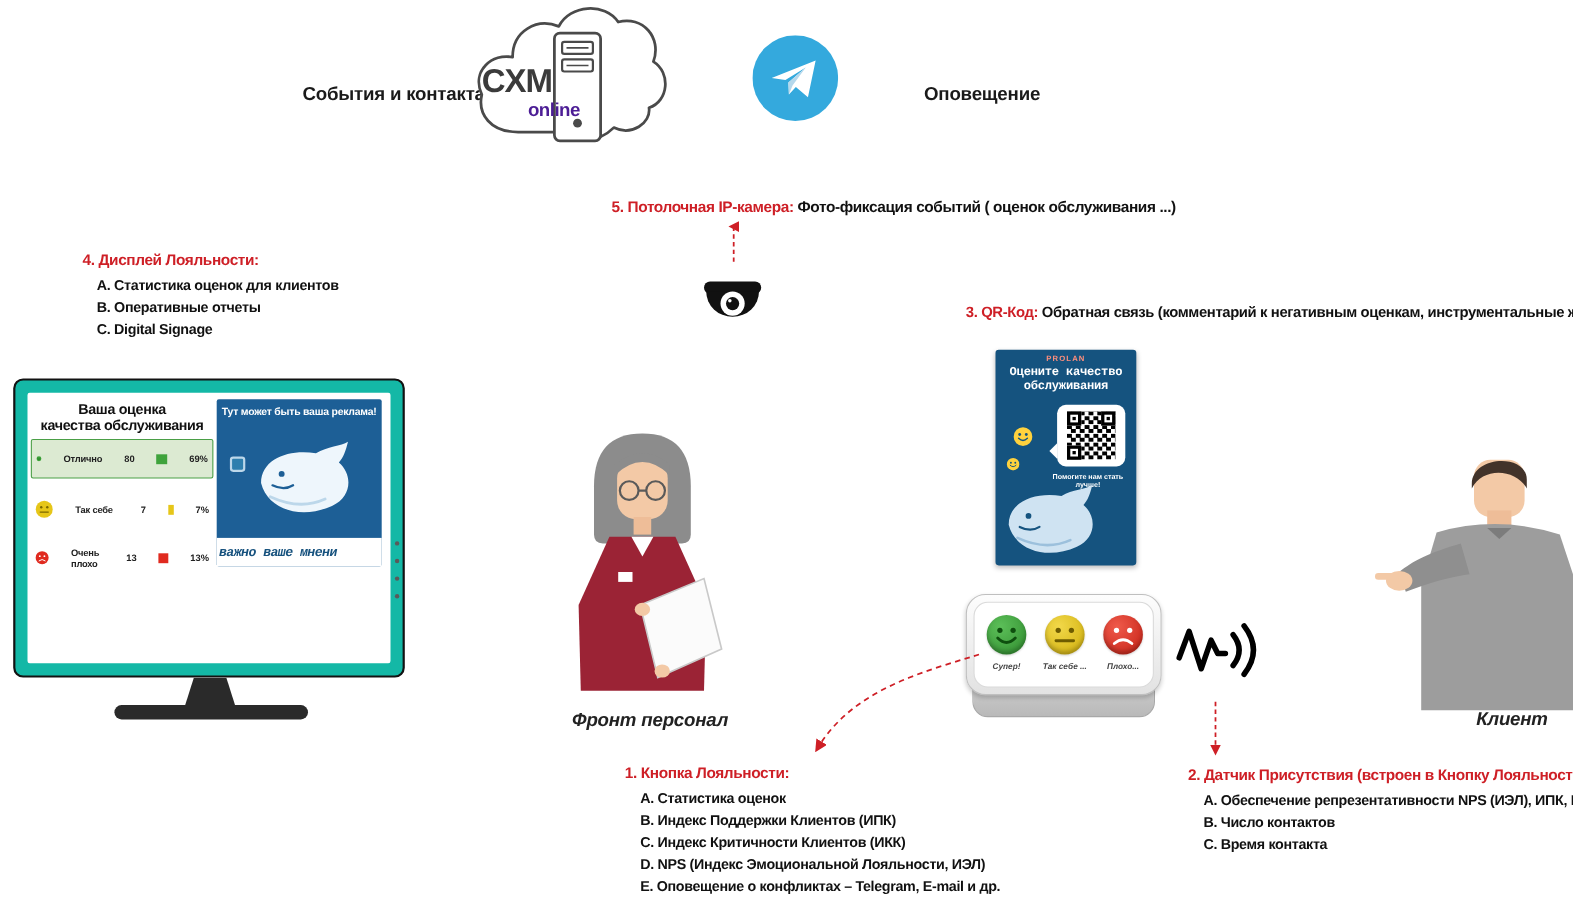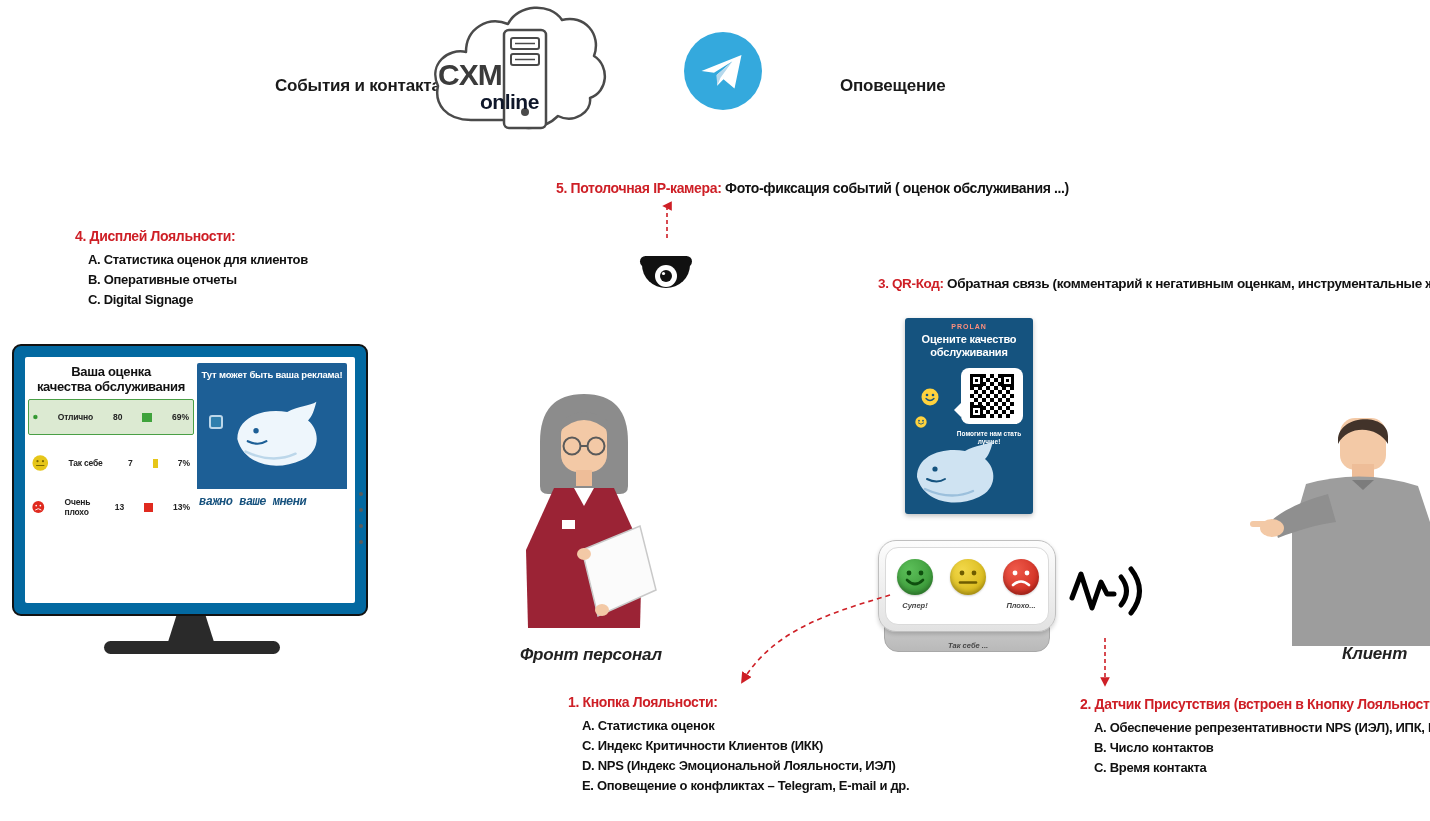--- a/index.html
+++ b/index.html
@@ -9,24 +9,24 @@
 
   .label-lg { font-size:17px; font-weight:bold; color:#1a1a1a; letter-spacing:-0.2px; white-space:nowrap; }
   .sec-line { white-space:nowrap; font-size:14px; font-weight:bold; letter-spacing:-0.35px; }
   .sec-line .h-red { color:#CE1F26; }
   .sec-line .h-blk { color:#111; }
   .sec-items div { font-size:13px; font-weight:bold; color:#111; letter-spacing:-0.3px; line-height:20px; white-space:nowrap; }
   .fig-label { font-size:17px; font-weight:bold; font-style:italic; color:#222; letter-spacing:-0.2px; white-space:nowrap; }
 
   
   .cxm { font-size:30px; font-weight:bold; color:#3b3b3b; letter-spacing:-1px; }
-  .cxm-sub { font-size:21px; font-weight:bold; color:#0f172a; letter-spacing:-0.5px; }
+  .cxm-sub { font-size:17px; font-weight:bold; color:#4c1d95; letter-spacing:-0.5px; }
 
   
-  .mon-frame { background:#0369a1; border:2px solid #121212; border-radius:9px; }
+  .mon-frame { background:#14b8a6; border:2px solid #121212; border-radius:9px; }
   .mon-screen { background:#ffffff; border-radius:2px; overflow:hidden; }
   .mon-title { font-size:13px; font-weight:bold; color:#111; text-align:center; white-space:pre-line; line-height:15px; letter-spacing:-0.3px; }
   .rate-row { display:flex; align-items:center; gap:20px; padding:0 4px; height:36px; }
   .rate-row .lbl { font-size:8.5px; font-weight:bold; color:#222; width:48px; letter-spacing:-0.2px; }
   .rate-row .cnt,.rate-row .pct { font-size:8.5px; font-weight:bold; color:#222; }
   .rate-row .bar { height:9px; }
   .row-good { background:#dcead2; border:1.5px solid #4a9f46; border-radius:2px; }
   .bar-g { width:40px; background:#3fa33c; }
   .bar-y { width:6px;  background:#e6c619; }
   .bar-r { width:14px; background:#e02a1f; }
@@ -34,21 +34,21 @@
   .ad-title { font-size:9.5px; font-weight:bold; color:#fff; text-align:center; white-space:nowrap; letter-spacing:-0.2px; }
   .ad-strip { position:absolute; left:0; right:0; bottom:0; height:26px; background:#fff; overflow:hidden; }
   .ad-caption { font-size:12px; font-weight:bold; font-style:italic; color:#17527e; white-space:nowrap; letter-spacing:-0.5px; line-height:26px; padding-left:2px;font-family:Liberation Mono, monospace; }
   .ad-logo { width:14px; height:14px; background:#2f7fae; border-radius:3px; border:2px solid #bcd7ea; }
 
   .bezel-dot { width:4px; height:4px; border-radius:2px; background:#5a5a5a; margin-bottom:12px; }
 
   
   .poster { background:#15537f; border-radius:3px; box-shadow:0 2px 5px rgba(0,0,0,0.25); }
   .poster-brand { font-size:7px; font-weight:bold; color:#ff8f7d; text-align:center; letter-spacing:1px; }
-  .poster-title { font-size:11px; font-weight:bold; color:#fff; text-align:center; white-space:pre-line; line-height:13px; letter-spacing:-0.2px; }
+  .poster-title { font-size:11px; font-weight:bold; color:#fff; text-align:center; white-space:pre-line; line-height:13px; letter-spacing:-0.2px;font-family:Liberation Mono, monospace; }
   .poster-caption { font-size:6.5px; font-weight:bold; color:#fff; text-align:center; white-space:pre-line; line-height:8px; }
   .bubble { position:absolute; background:#fff; border-radius:8px; }
   .bubble:after { content:""; position:absolute; left:-7px; bottom:7px; border:7px solid transparent; border-right-color:#fff; border-left-width:0; }
   .qr { position:absolute; background:
         conic-gradient(#000 25%, #fff 0 50%, #000 0 75%, #fff 0) 0 0/8px 8px; }
   .finder { position:absolute; width:13px; height:13px; border:3px solid #000; background:#fff; }
   .finder:after { content:""; position:absolute; inset:2px; background:#000; }
 
   
   .dev-base { position:absolute; left:6px; right:6px; bottom:0; height:56px; border-radius:14px;
@@ -274,21 +274,21 @@
       </div>
       <div class="dev-btn" style="left:124px; top:18px; background:radial-gradient(circle at 35% 30%, #ef5a4a, #c41f14);">
         <svg width="36" height="36" viewBox="0 0 36 36">
           <circle cx="12" cy="14" r="2.4" fill="#ffffff"></circle>
             <circle cx="24" cy="14" r="2.4" fill="#ffffff"></circle>
           <path d="M10 26 Q18 19 26 26" stroke="#ffffff" stroke-width="2.6" fill="none" stroke-linecap="round"></path>
         </svg>
       </div>
 
       <div class="dev-lbl" style="left:12px; top:60px;">Супер!</div>
-      <div class="dev-lbl" style="left:65px; top:60px;margin-top:40px;">Так себе ...</div>
+      <div class="dev-lbl" style="left:65px; top:60px;">Так себе ...</div>
       <div class="dev-lbl" style="left:118px; top:60px;">Плохо...</div>
     </div>
   </div>
 
   <svg class="abs" style="left:1068px; top:560px;" width="80" height="62" viewBox="0 0 80 62">
     <path d="M4 38 L13 14 L24 48 L33 22 L39 34 L46 34" stroke="#000" stroke-width="5" fill="none" stroke-linejoin="round" stroke-linecap="round"></path>
     <path d="M53 17 Q64 31 53 45" stroke="#000" stroke-width="5" fill="none" stroke-linecap="round"></path>
     <path d="M63 9 Q80 31 63 53" stroke="#000" stroke-width="5" fill="none" stroke-linecap="round"></path>
   </svg>
 
@@ -320,20 +320,21 @@
         </marker>
       </defs>
     <line x1="7" y1="2" x2="7" y2="46" stroke="#CE1F26" stroke-width="1.6" stroke-dasharray="4 3" marker-end="url(#ah-d)"></line>
   </svg>
 
   <div class="abs sec-line" style="left:568px; top:694px;">
     <span class="h-red">1. Кнопка Лояльности:</span>
   </div>
   <div class="abs sec-items" style="left:582px; top:716px;">
     <div>A.  Статистика оценок</div>
+    <div>B. Индекс Поддержки Клиентов (ИПК)</div>
     <div>C. Индекс Критичности Клиентов (ИКК)</div>
     <div>D. NPS (Индекс Эмоциональной Лояльности, ИЭЛ)</div>
     <div>E. Оповещение о конфликтах – Telegram, E-mail и др.</div>
   </div>
 
   <div class="abs sec-line" style="left:1080px; top:696px;">
     <span class="h-red">2. Датчик Присутствия (встроен в Кнопку Лояльности):</span>
   </div>
   <div class="abs sec-items" style="left:1094px; top:718px;">
     <div>A. Обеспечение репрезентативности NPS (ИЭЛ), ИПК, ИКК</div>

